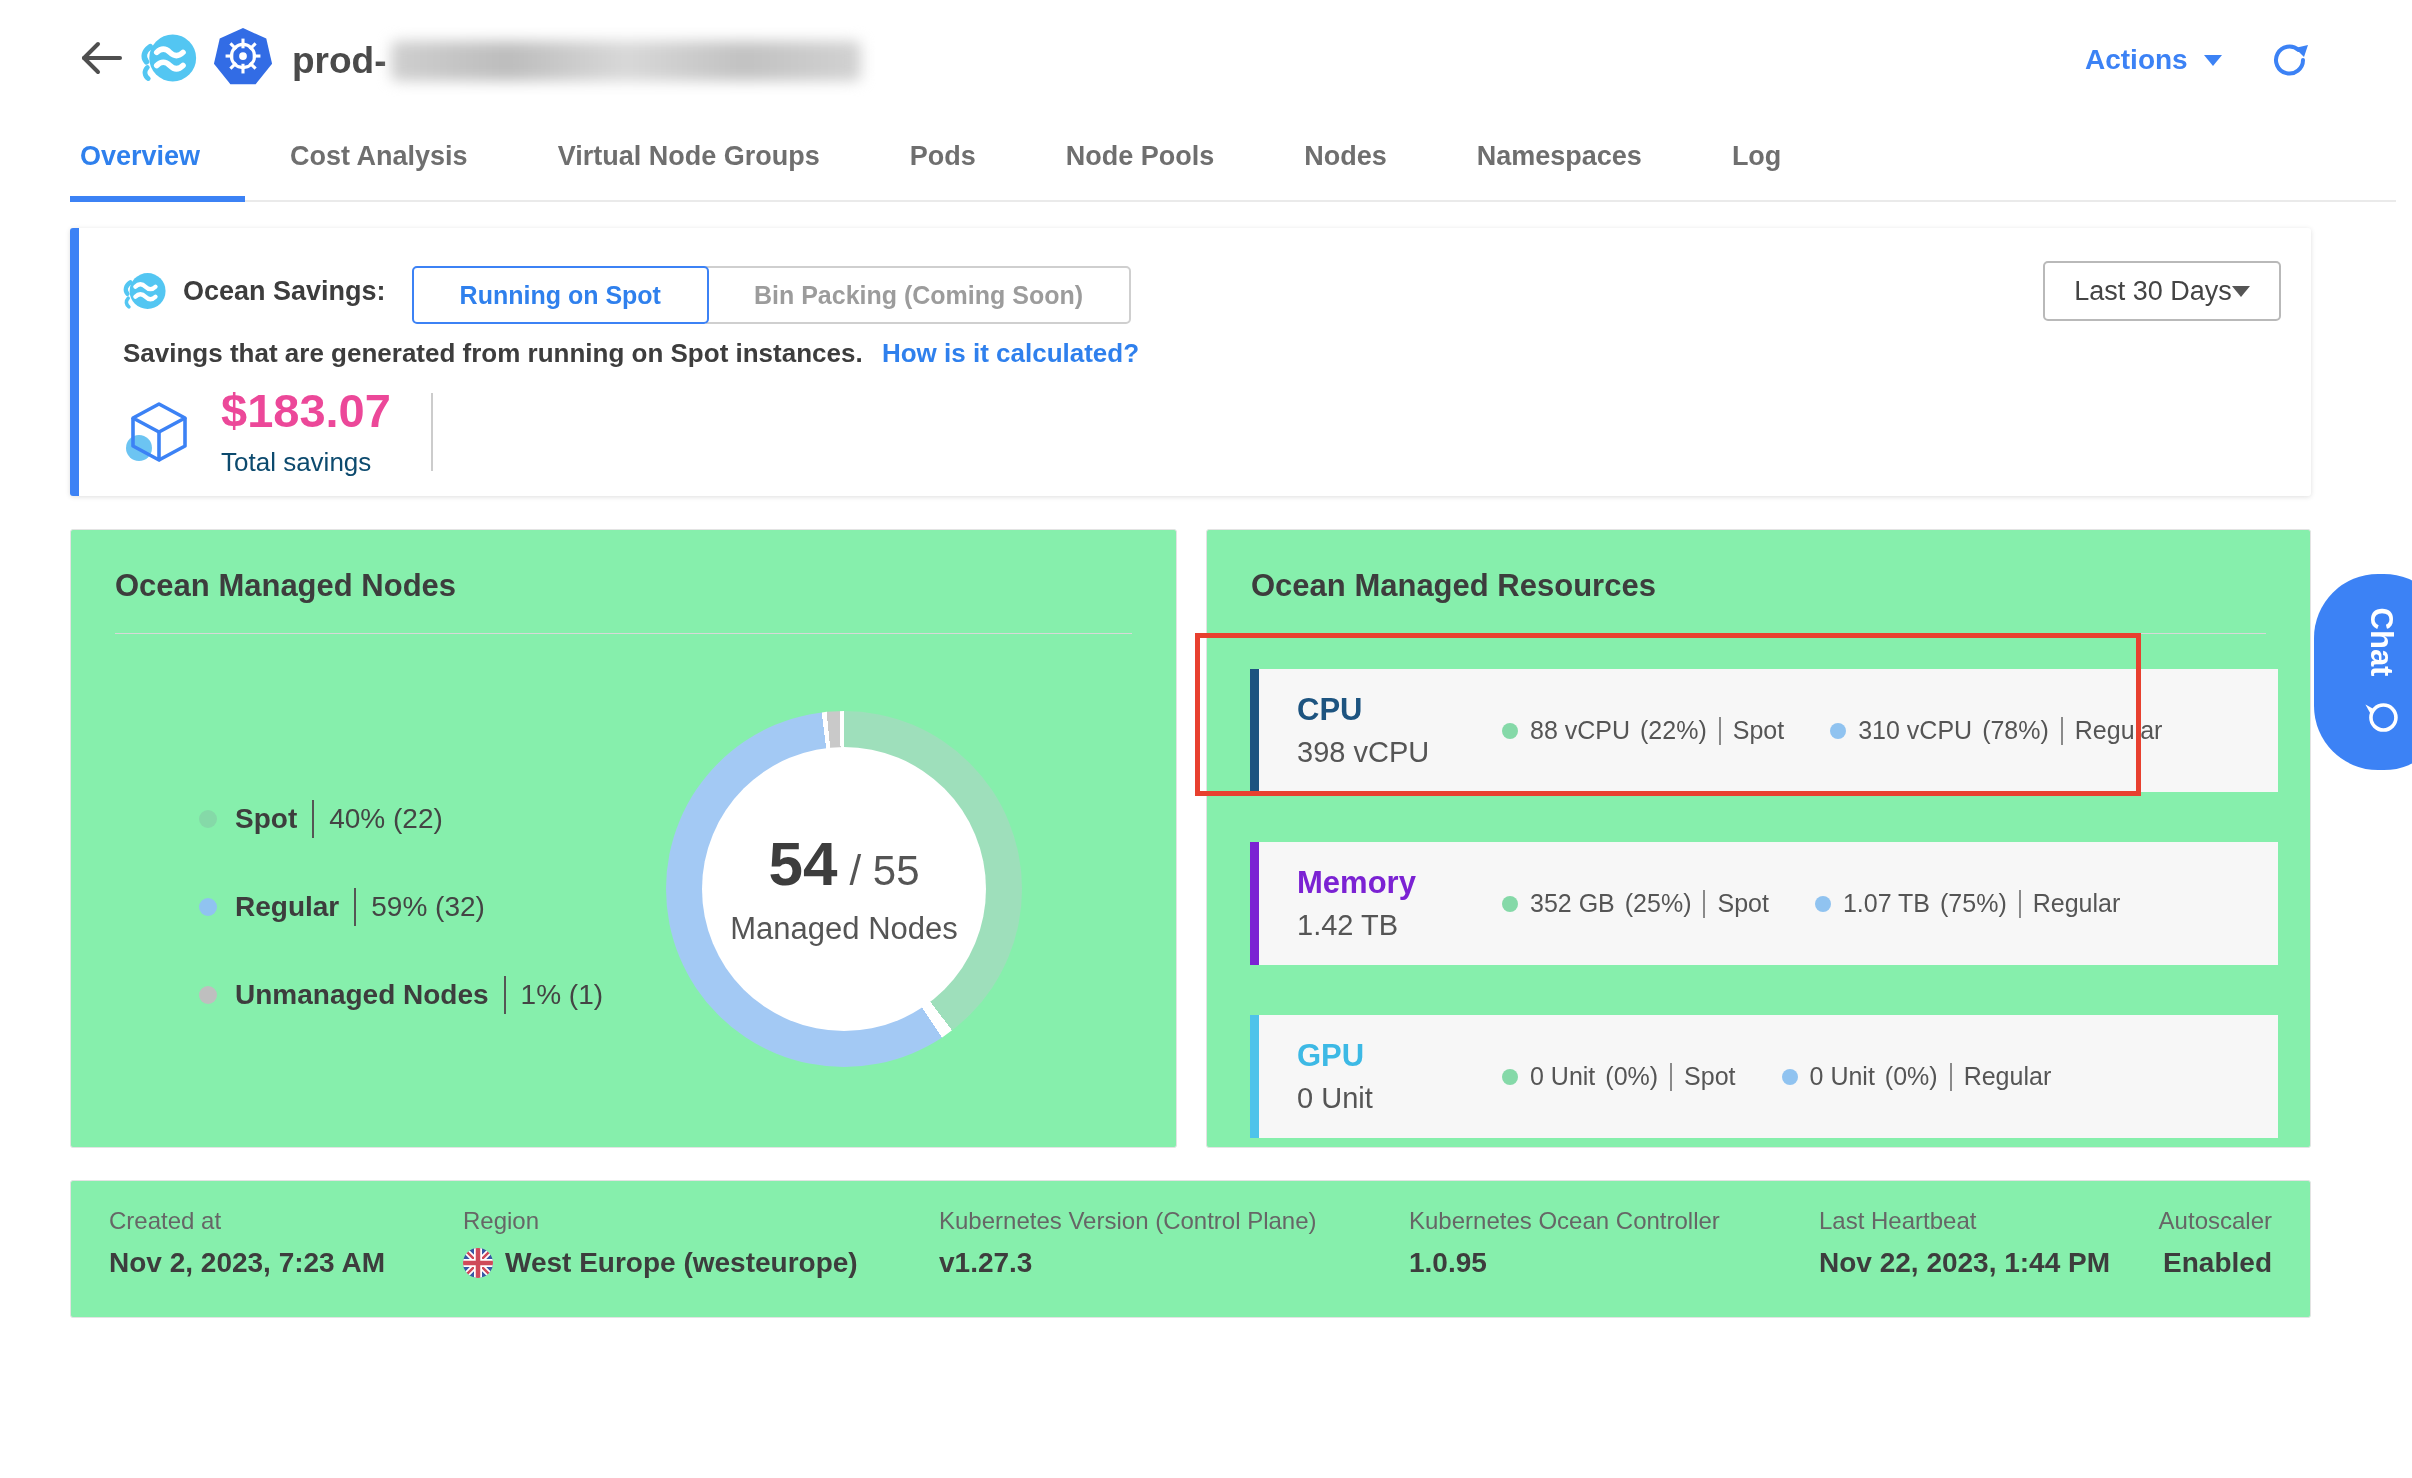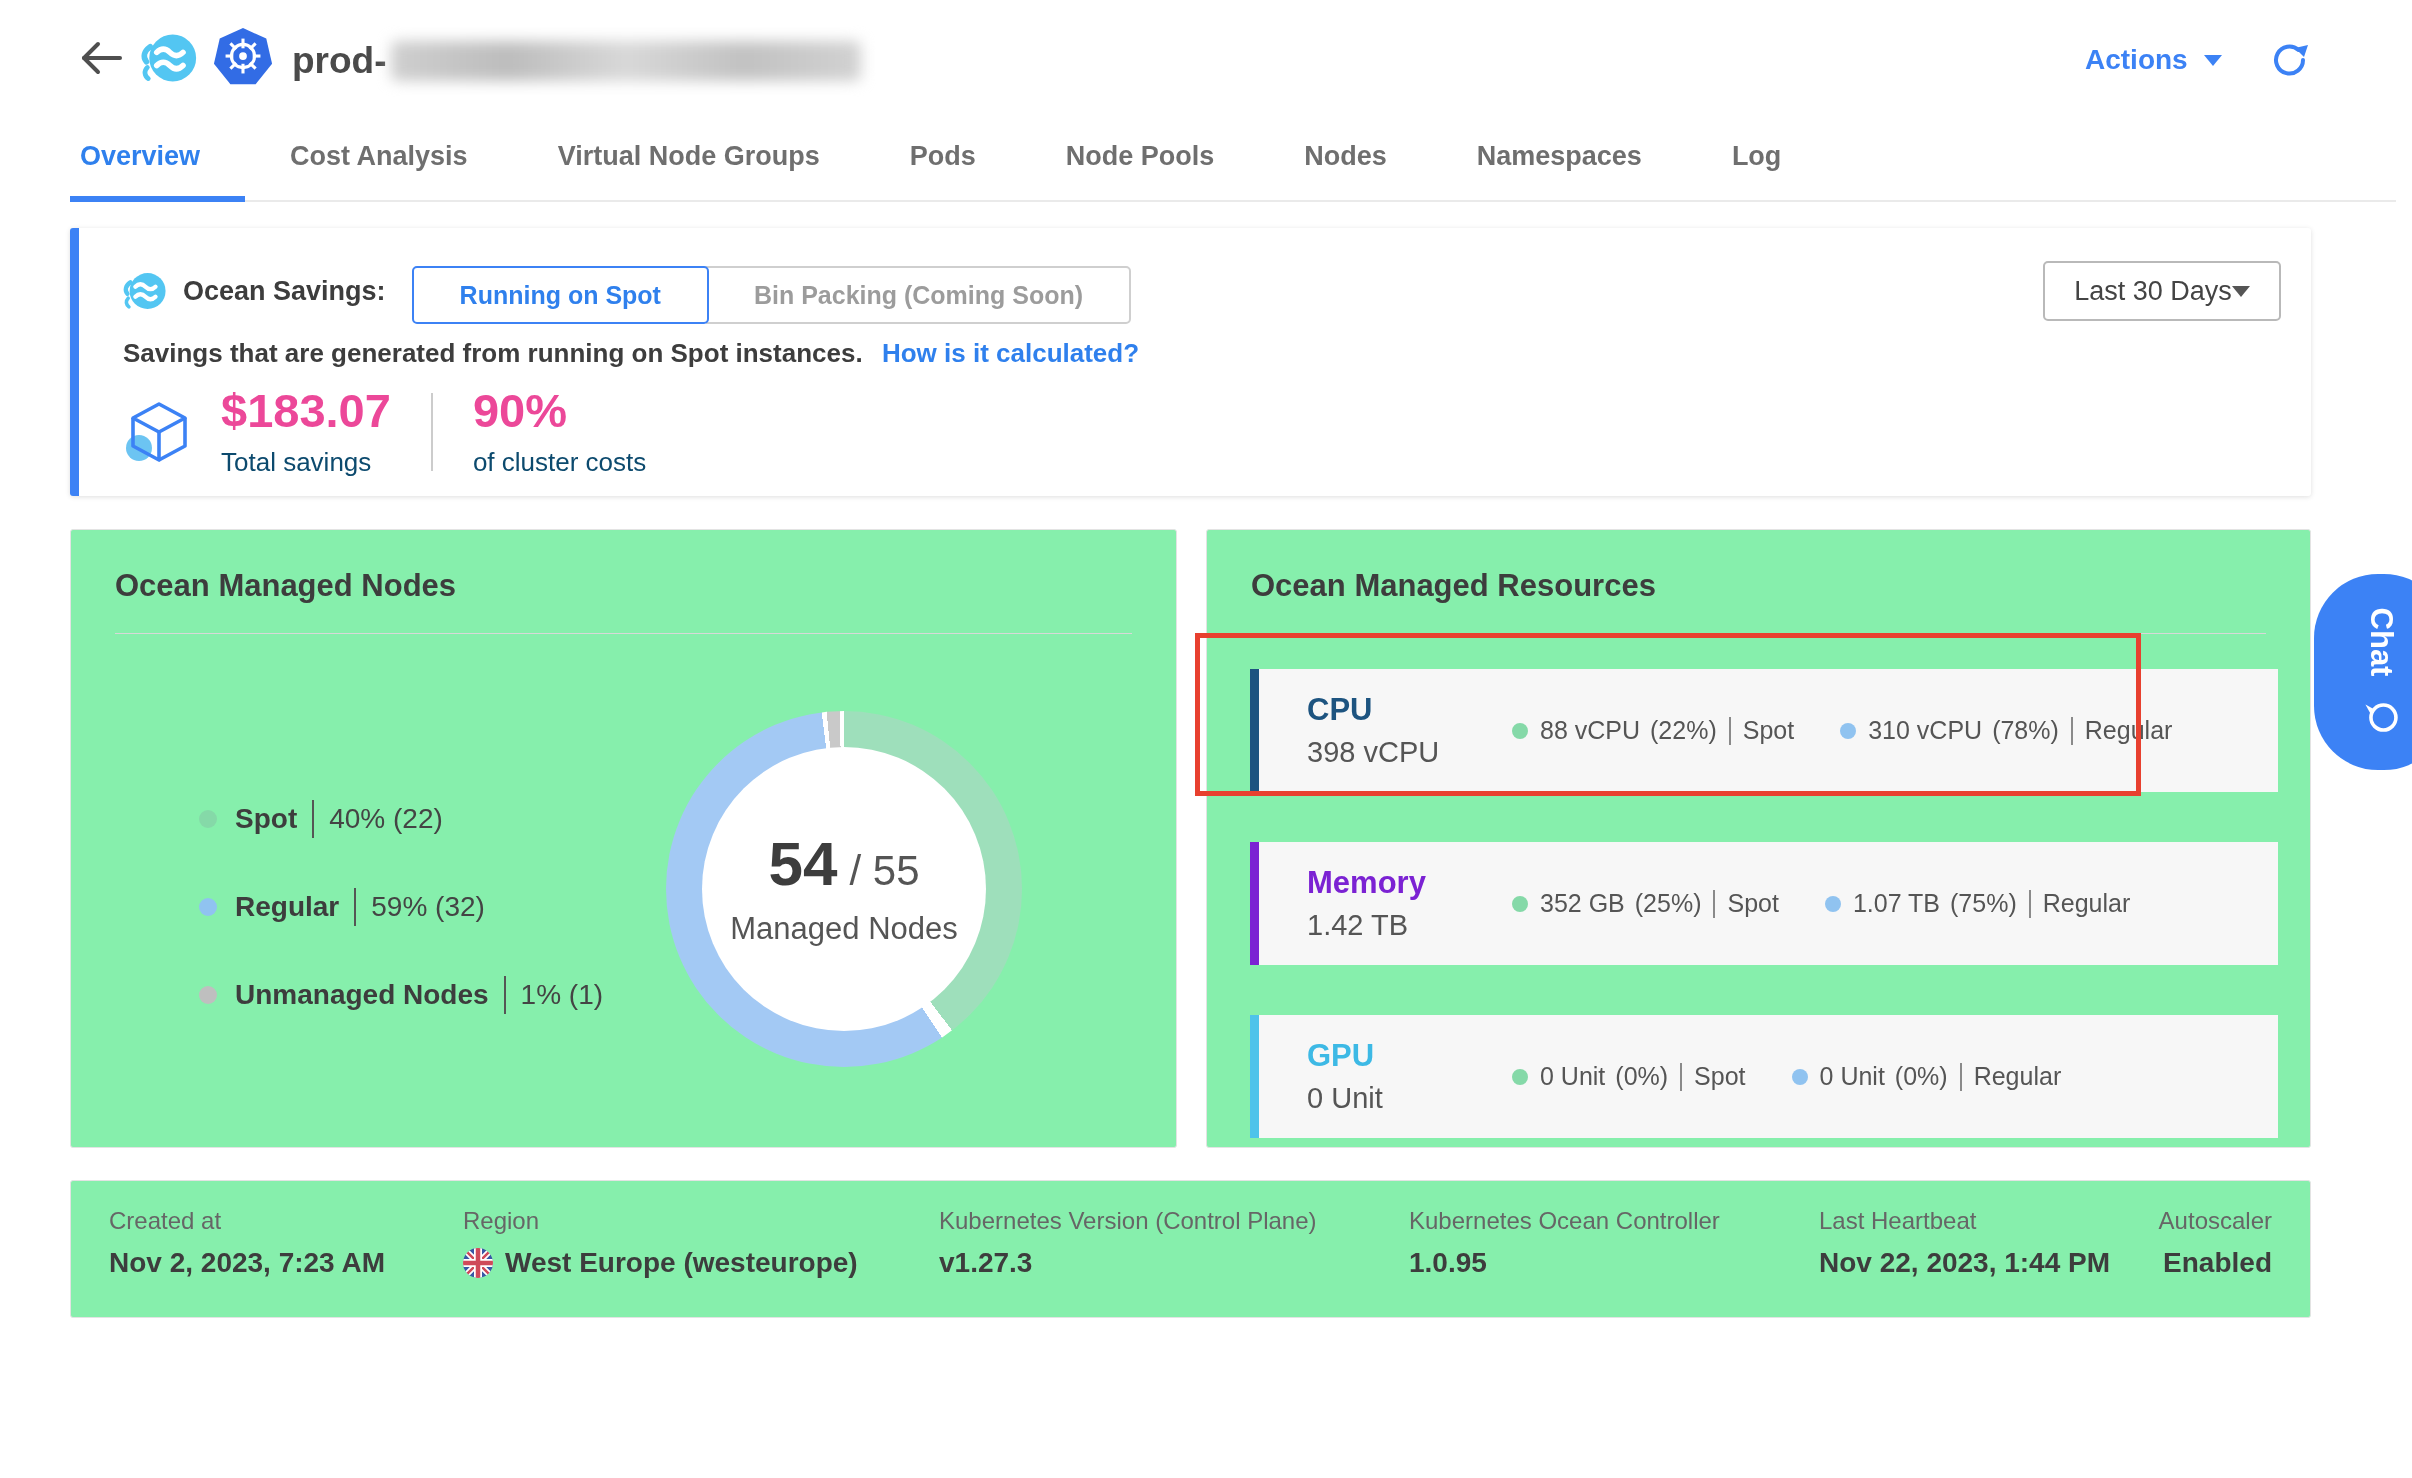--- a/index.html
+++ b/index.html
@@ -76,21 +76,21 @@
       #c9c9c9 354.4deg 358.6deg,
       #fff 358.6deg 360deg); }
   .donut-hole { position:absolute; inset:36px; background:#fff; border-radius:50%;
     display:flex; flex-direction:column; align-items:center; justify-content:center; }
   .donut-line1 { display:flex; align-items:baseline; }
   .donut-main { font-size:62px; font-weight:bold; color:#3d3d3d; }
   .donut-total { font-size:42px; color:#555; margin-left:12px; }
   .donut-cap { font-size:31px; color:#555; width:230px; text-align:center; line-height:1.3; margin-top:10px; }
 
   
-  .res-row { position:absolute; left:43px; width:1028px; height:123px; background:#f7f7f7; display:flex; align-items:center; padding-left:48px; }
+  .res-row { position:absolute; left:43px; width:1028px; height:123px; background:#f7f7f7; display:flex; align-items:center; padding-left:38px; }
   .res-cpu { top:139px; border-left:9px solid #1d5480; }
   .res-mem { top:312px; border-left:9px solid #7b22d3; }
   .res-gpu { top:485px; border-left:9px solid #4ec3ea; }
   .res-name-col { width:205px; }
   .res-name { font-size:31px; font-weight:bold; }
   .res-cpu .res-name { color:#1d5480; } .res-mem .res-name { color:#7b22d3; } .res-gpu .res-name { color:#3db9e5; }
   .res-val { font-size:29px; color:#555; margin-top:8px; }
   .res-stats { display:flex; align-items:center; gap:46px; }
   .stat { display:flex; align-items:center; }
   .stat .dot { width:16px; height:16px; }
@@ -214,24 +214,20 @@
           <path d="M36 8 L62 22 L36 36 L10 22 Z"></path>
           <path d="M10 22 V50 L36 64 V36"></path>
           <path d="M62 22 V50 L36 64"></path>
         </g>
       </svg>
       <div>
         <div class="fig-num">$183.07</div>
         <div class="fig-cap">Total savings</div>
       </div>
       <div class="fig-div"></div>
-      <div>
-        <div class="fig-num">90%</div>
-        <div class="fig-cap">of cluster costs</div>
-      </div>
     </div>
   </div>
 
   <div class="card card-nodes">
     <div class="card-title">Ocean Managed Nodes</div>
     <div class="card-divider"></div>
     <div class="legend">
       <div class="legend-item">
         <span class="dot dot-spot"></span>
         <span class="lbl">Spot</span>

